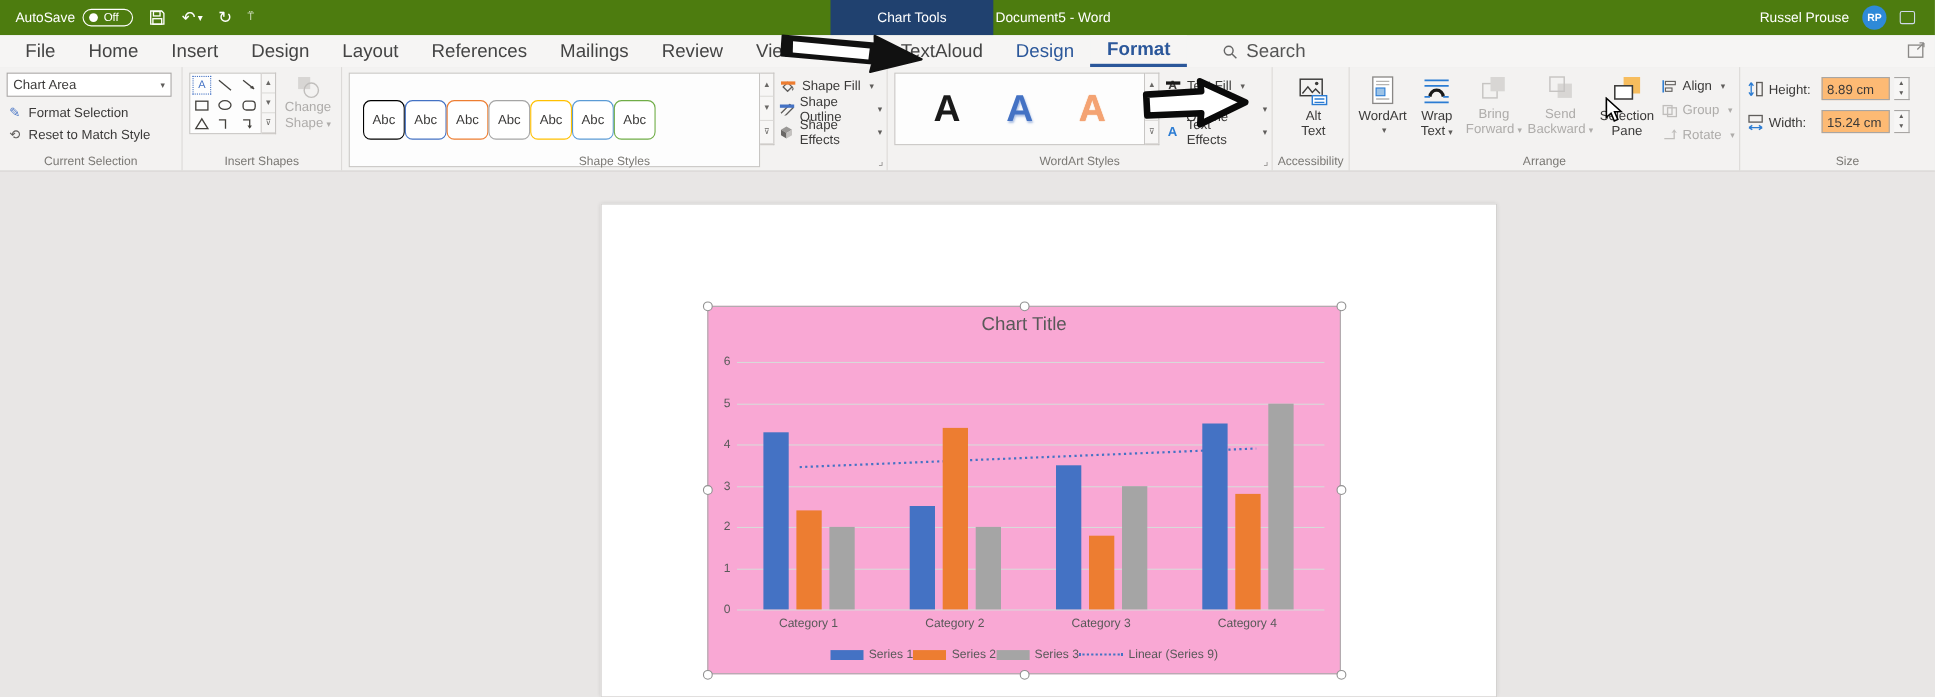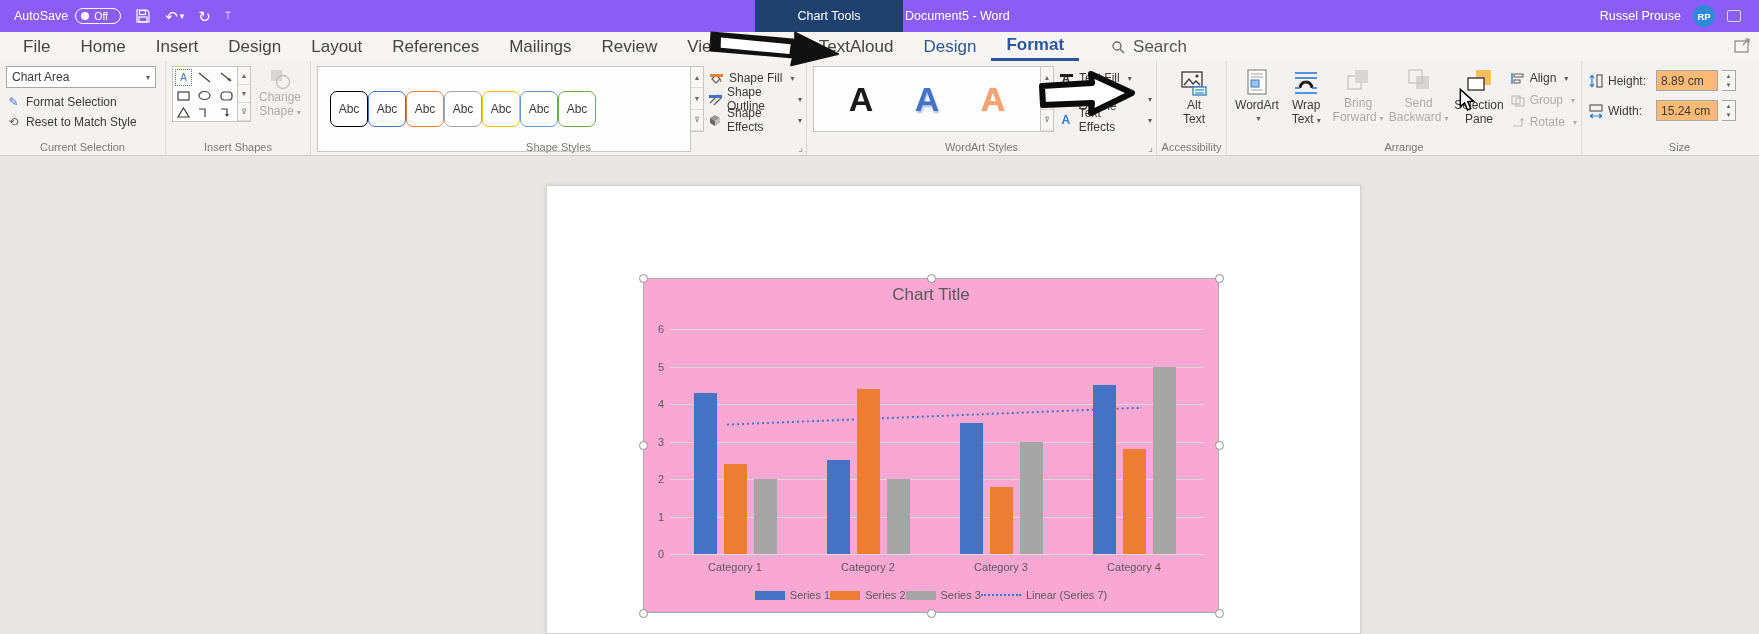--- a/index.html
+++ b/index.html
@@ -1,19 +1,19 @@
 <!DOCTYPE html>
 <html><head>
 <meta charset="utf-8">
 <style>
   * { margin:0; padding:0; box-sizing:border-box; }
   html,body { width:1759px; height:634px; overflow:hidden; font-family:"Liberation Sans",sans-serif; background:#e8e6e5; }
 
   
-  #titlebar { position:absolute; left:0; top:0; width:1759px; height:32px; background:#8b5cf6; color:#fff; font-size:12.5px; }
+  #titlebar { position:absolute; left:0; top:0; width:1759px; height:32px; background:#4d7c0f; color:#fff; font-size:12.5px; }
   .tb-left { position:absolute; left:14px; top:0; height:32px; display:flex; align-items:center; gap:14px; }
   .autosave { display:flex; align-items:center; gap:7px; }
   .as-pill { width:46px; height:16px; border:1px solid #fff; border-radius:9px; display:flex; align-items:center; gap:5px; padding:0 5px; }
   .as-dot { width:8px; height:8px; border-radius:50%; background:#fff; }
   .as-off { font-size:10.5px; }
   .qat-btn { color:#fff; font-size:15px; line-height:1; cursor:default; display:flex; align-items:center; }
   .qat-caret { font-size:9px; margin-left:2px; }
   #chart-tools-seg { position:absolute; left:755px; top:0; width:148px; height:32px; background:#20416f; display:flex; align-items:center; justify-content:center; font-size:12.5px; }
   #doc-title { position:absolute; left:905px; top:0; height:32px; display:flex; align-items:center; font-size:12.5px; }
   .tb-right { position:absolute; right:18px; top:0; height:32px; display:flex; align-items:center; gap:12px; }
@@ -485,21 +485,21 @@
           <div class="leg-item">
             <span class="leg-swatch" style="background: rgb(237, 125, 49);"></span>
             <span>Series 2</span>
           </div>
           <div class="leg-item">
             <span class="leg-swatch" style="background: rgb(165, 165, 165);"></span>
             <span>Series 3</span>
           </div>
           <div class="leg-item">
             <span class="leg-dots" style="border-top-color: rgb(68, 114, 196);"></span>
-            <span>Linear (Series 7)</span>
+            <span>Linear (Series 9)</span>
           </div>
         </div>
     <div class="handle" style="left: -5px; top: -5px;"></div>
         <div class="handle" style="left: 283px; top: -5px;"></div>
         <div class="handle" style="left: 571px; top: -5px;"></div>
         <div class="handle" style="left: -5px; top: 162px;"></div>
         <div class="handle" style="left: 571px; top: 162px;"></div>
         <div class="handle" style="left: -5px; top: 330px;"></div>
         <div class="handle" style="left: 283px; top: 330px;"></div>
         <div class="handle" style="left: 571px; top: 330px;"></div>

